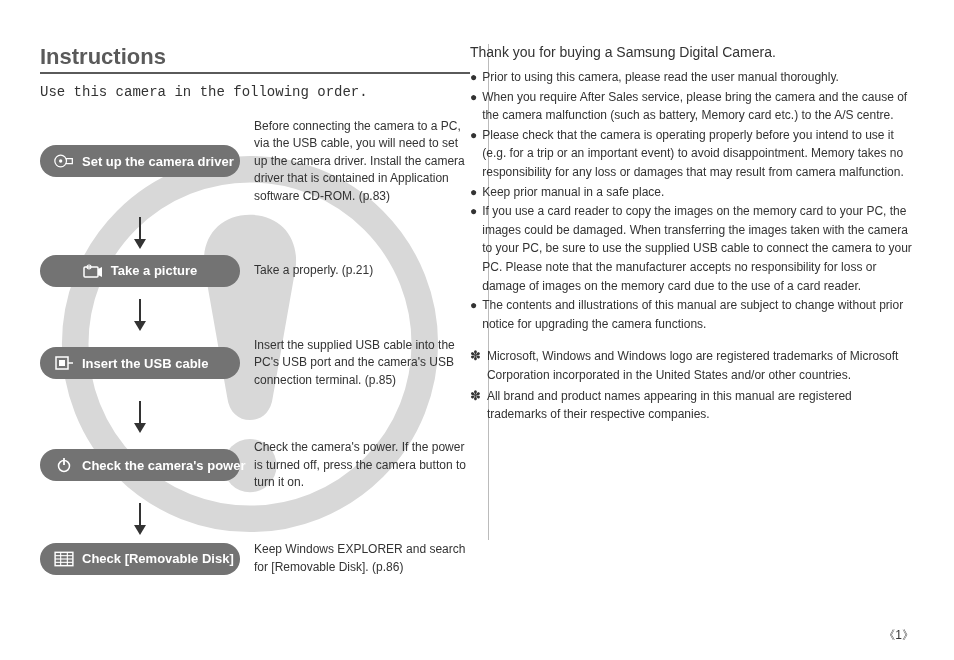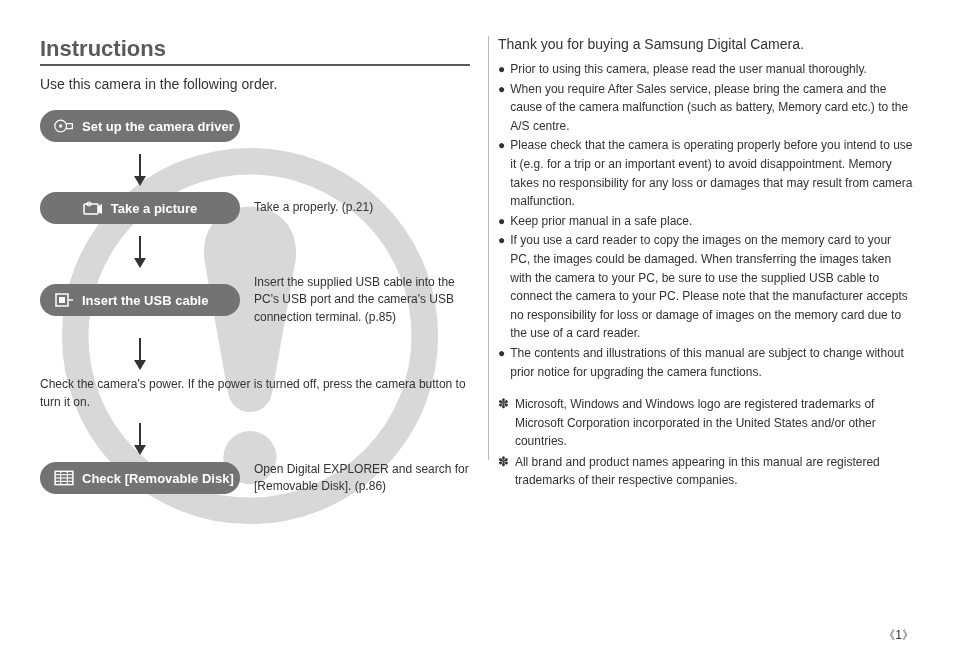--- a/index.html
+++ b/index.html
@@ -8,39 +8,40 @@
     height: 660px;
     background: #fff;
     font-family: Arial, Helvetica, sans-serif;
     color: #333;
     position: relative;
     overflow: hidden;
   }
   .page {
     display: flex;
     padding: 36px 40px 0 40px;
-    gap: 28px;
     position: relative;
+    margin-top: 8px;
   }
   .col { flex: 1; position: relative; }
   .left { flex: 0 0 430px; }
   .right { flex: 1; }
 
   h1 {
     font-size: 22px;
     font-weight: bold;
     color: #5a5a5a;
     border-bottom: 2px solid #5a5a5a;
     padding-bottom: 2px;
     margin-bottom: 10px;
   }
   .subhead {
     font-size: 14px;
     color: #333;
     margin-bottom: 18px;
+    font-family: Liberation Mono, monospace;
   }
 
   
   .wm {
     position: absolute;
     left: 20px;
     top: 110px;
     width: 380px;
     height: 380px;
     pointer-events: none;
@@ -166,20 +167,21 @@
         <div class="pill">
           <span class="ic">
             <svg viewBox="0 0 24 16">
                 <ellipse cx="8" cy="8" rx="7" ry="7" fill="none" stroke="#fff" stroke-width="1.5"></ellipse>
                 <circle cx="8" cy="8" r="2" fill="#fff"></circle>
                 <path d="M14 5 L22 5 L22 11 L14 11" fill="none" stroke="#fff" stroke-width="1.5"></path>
               </svg>
           </span>
           <span class="lbl">Set up the camera driver</span>
         </div>
+        <div class="desc">Before connecting the camera to a PC, via the USB cable, you will need to set up the camera driver. Install the camera driver that is contained in Application software CD-ROM. (p.83)</div>
       </div>
       <div class="arrow-wrap">
         <svg viewBox="0 0 16 32">
             <line x1="8" y1="0" x2="8" y2="24" stroke="#333" stroke-width="2"></line>
             <polygon points="2,22 14,22 8,32" fill="#333"></polygon>
           </svg>
       </div>
 
       <div class="step-row">
         <div class="pill center-label">
@@ -215,20 +217,29 @@
         <div class="desc">Insert the supplied USB cable into the PC's USB port and the camera's USB connection terminal. (p.85)</div>
       </div>
       <div class="arrow-wrap">
         <svg viewBox="0 0 16 32">
             <line x1="8" y1="0" x2="8" y2="24" stroke="#333" stroke-width="2"></line>
             <polygon points="2,22 14,22 8,32" fill="#333"></polygon>
           </svg>
       </div>
 
       <div class="step-row">
+        <div class="pill">
+          <span class="ic">
+            <svg viewBox="0 0 16 16">
+                <circle cx="8" cy="9" r="5.5" fill="none" stroke="#fff" stroke-width="1.5"></circle>
+                <line x1="8" y1="1" x2="8" y2="8" stroke="#fff" stroke-width="1.8"></line>
+              </svg>
+          </span>
+          <span class="lbl">Check the camera's power</span>
+        </div>
         <div class="desc">Check the camera's power. If the power is turned off, press the camera button to turn it on.</div>
       </div>
       <div class="arrow-wrap">
         <svg viewBox="0 0 16 32">
             <line x1="8" y1="0" x2="8" y2="24" stroke="#333" stroke-width="2"></line>
             <polygon points="2,22 14,22 8,32" fill="#333"></polygon>
           </svg>
       </div>
 
       <div class="step-row">
@@ -238,21 +249,21 @@
                 <rect x="1" y="1" width="16" height="12" fill="none" stroke="#fff" stroke-width="1.3"></rect>
                 <line x1="1" y1="4" x2="17" y2="4" stroke="#fff"></line>
                 <line x1="1" y1="7" x2="17" y2="7" stroke="#fff"></line>
                 <line x1="1" y1="10" x2="17" y2="10" stroke="#fff"></line>
                 <line x1="6" y1="1" x2="6" y2="13" stroke="#fff"></line>
                 <line x1="12" y1="1" x2="12" y2="13" stroke="#fff"></line>
               </svg>
           </span>
           <span class="lbl">Check [Removable Disk]</span>
         </div>
-        <div class="desc">Open Digital EXPLORER and search for [Removable Disk]. (p.86)</div>
+        <div class="desc">Keep Windows EXPLORER and search for [Removable Disk]. (p.86)</div>
       </div>
 
     </div>
   </div>
 
   <div class="col right">
     <div class="intro">Thank you for buying a Samsung Digital Camera.</div>
 
     <div class="bullets">
       <div class="b">

